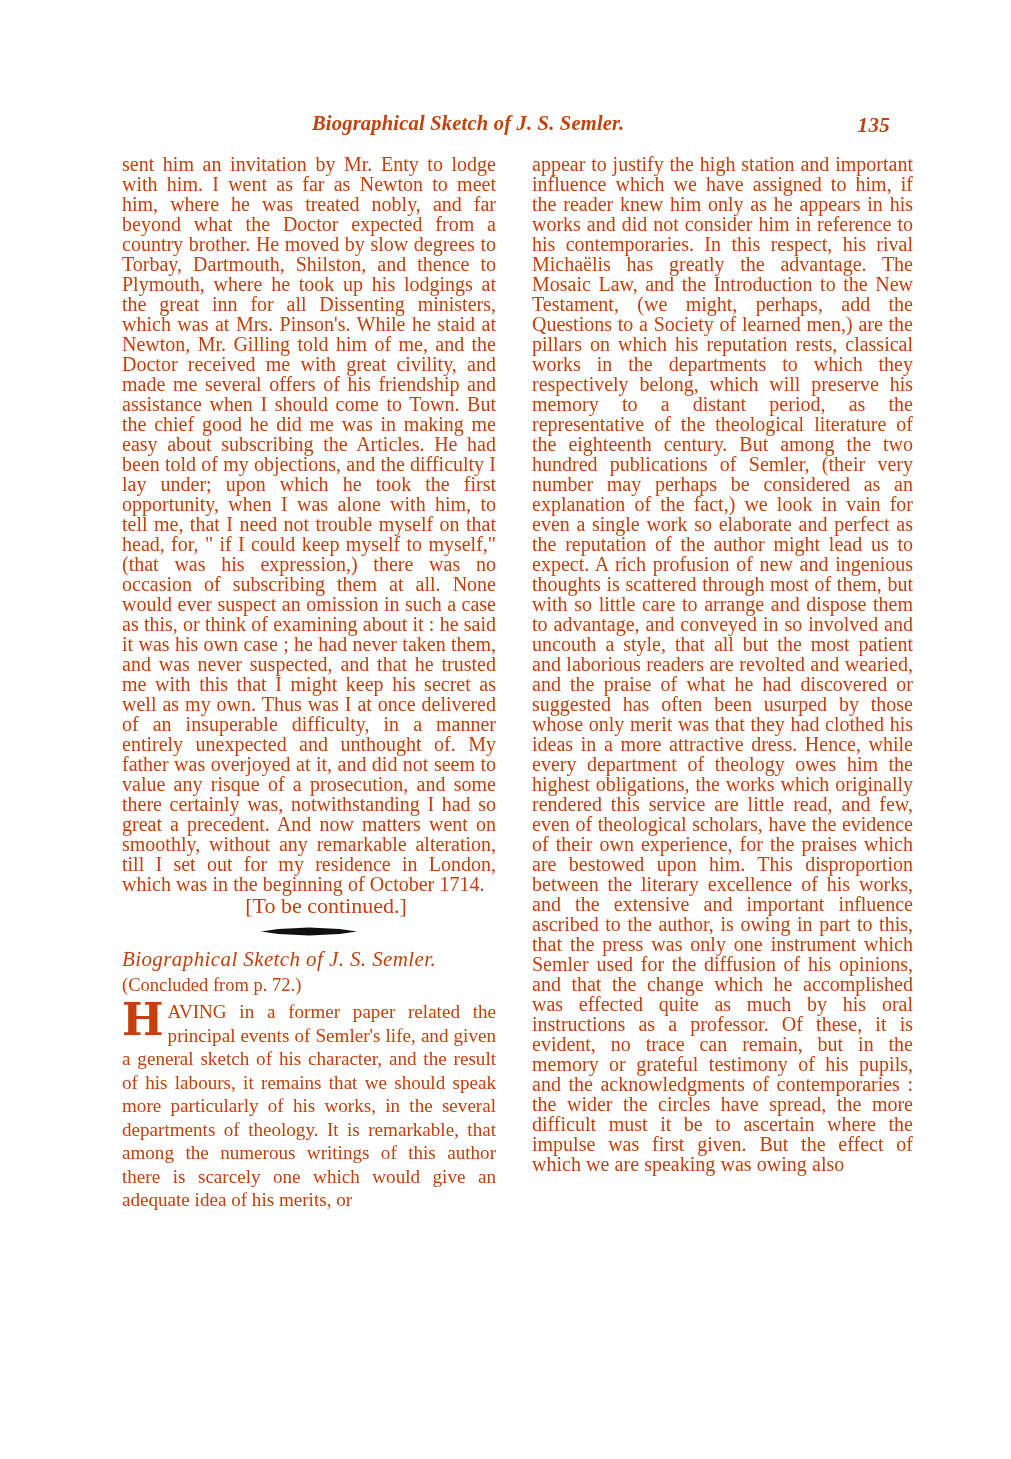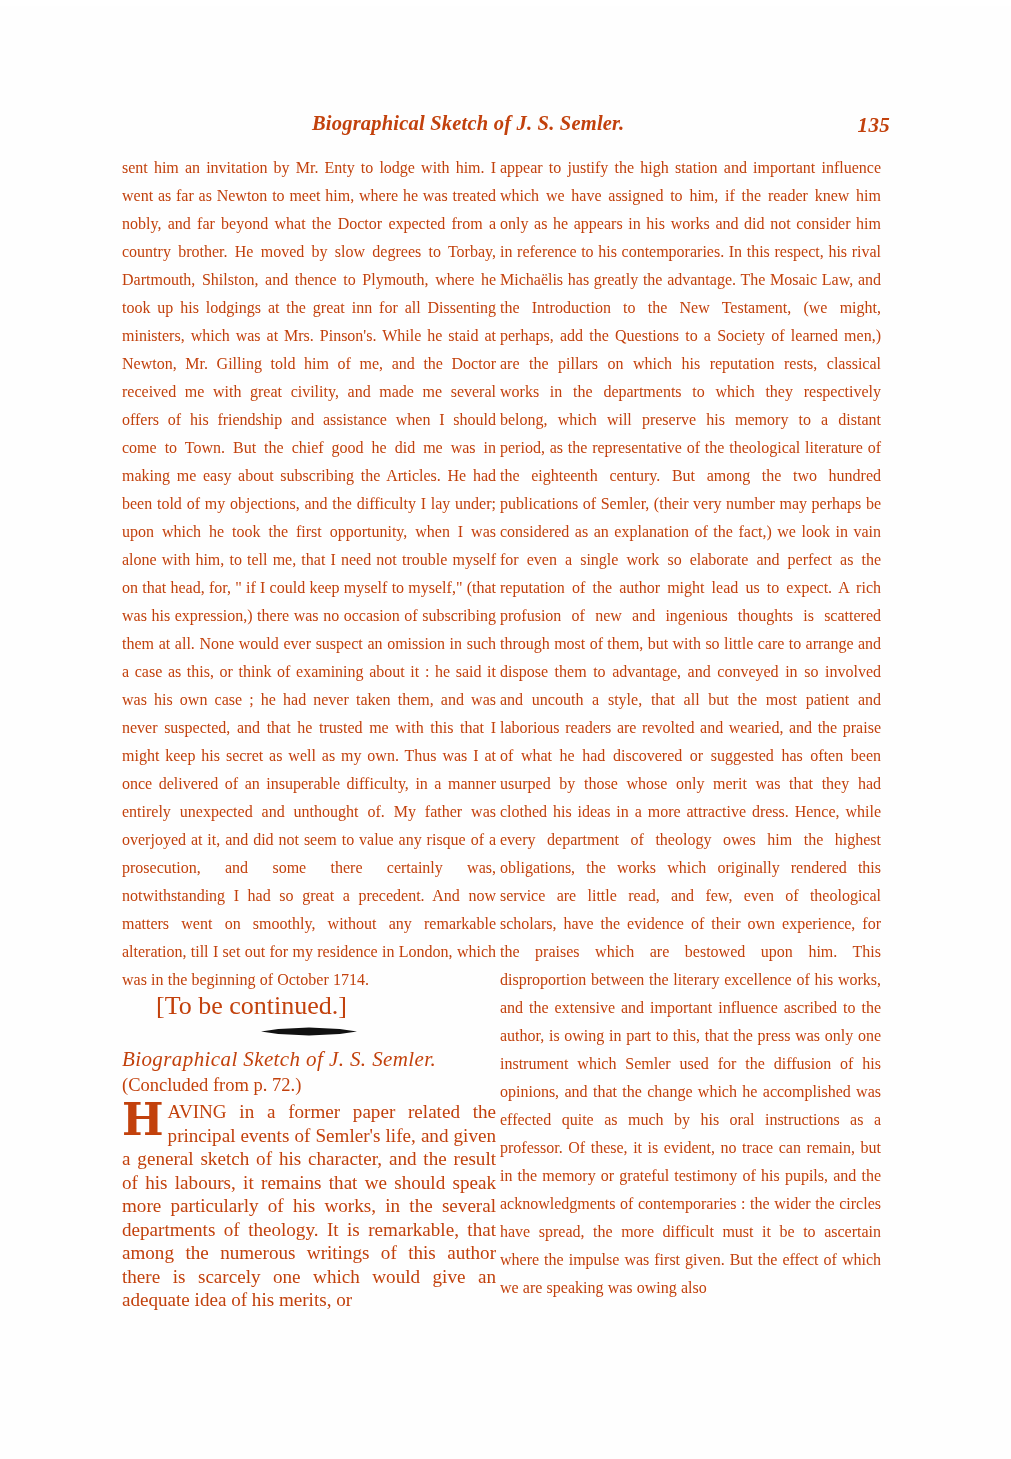--- a/index.html
+++ b/index.html
@@ -51,38 +51,38 @@
     position: absolute;
     left: 0;
     top: 148px;
     width: 1011px;
   }
   .col {
     position: absolute;
     top: 0;
   }
   .col-left  { left: 122px; width: 374px; }
-  .col-right { left: 500px; width: 381px; }
+  .col-right { left: 532px; width: 381px; }
 
   p.body {
     margin: 0;
-    font-size: 16px;
-    line-height: 28px;
+    font-size: 20px;
+    line-height: 20px;
     text-align: justify;
     text-justify: inter-word;
     word-spacing: 0.2px;
     hyphens: none;
   }
   p.body.cont { text-indent: 0; }
 
   .centered-line {
     margin: 0;
-    font-size: 26px;
+    font-size: 22px;
     line-height: 23.45px;
-    text-align: left;
+    text-align: center;
     padding-left: 34px;
   }
 
   
   .rule-wrap {
     margin: 7px 0 9px 0;
     height: 14px;
     display: flex;
     justify-content: center;
     align-items: center;

